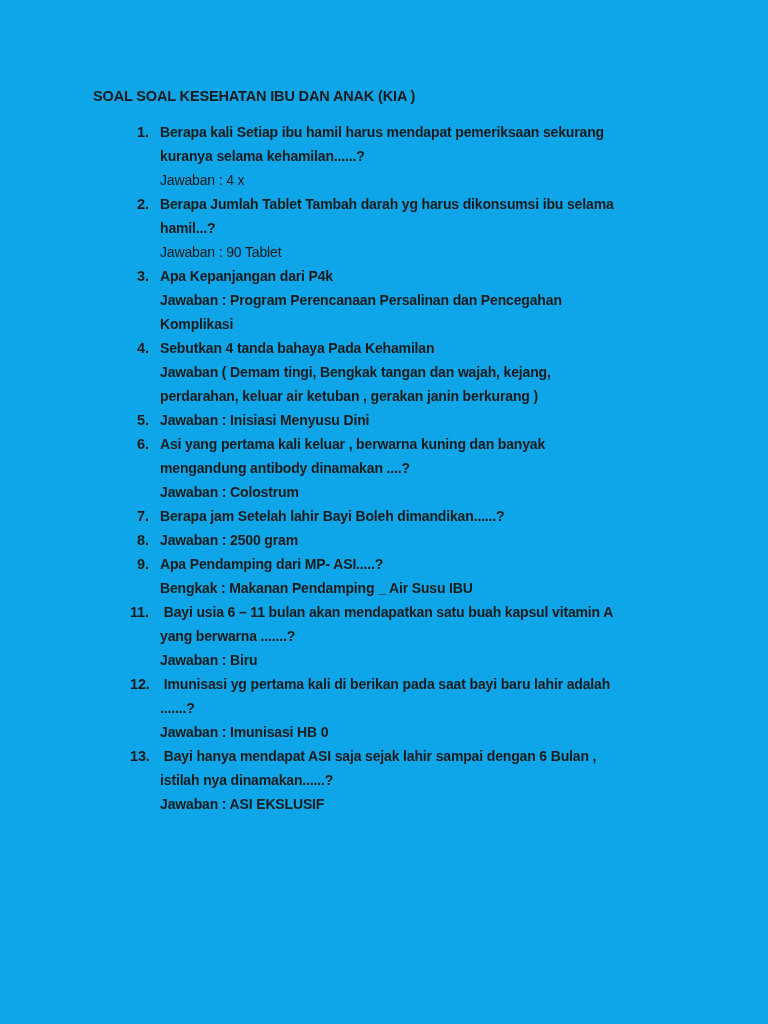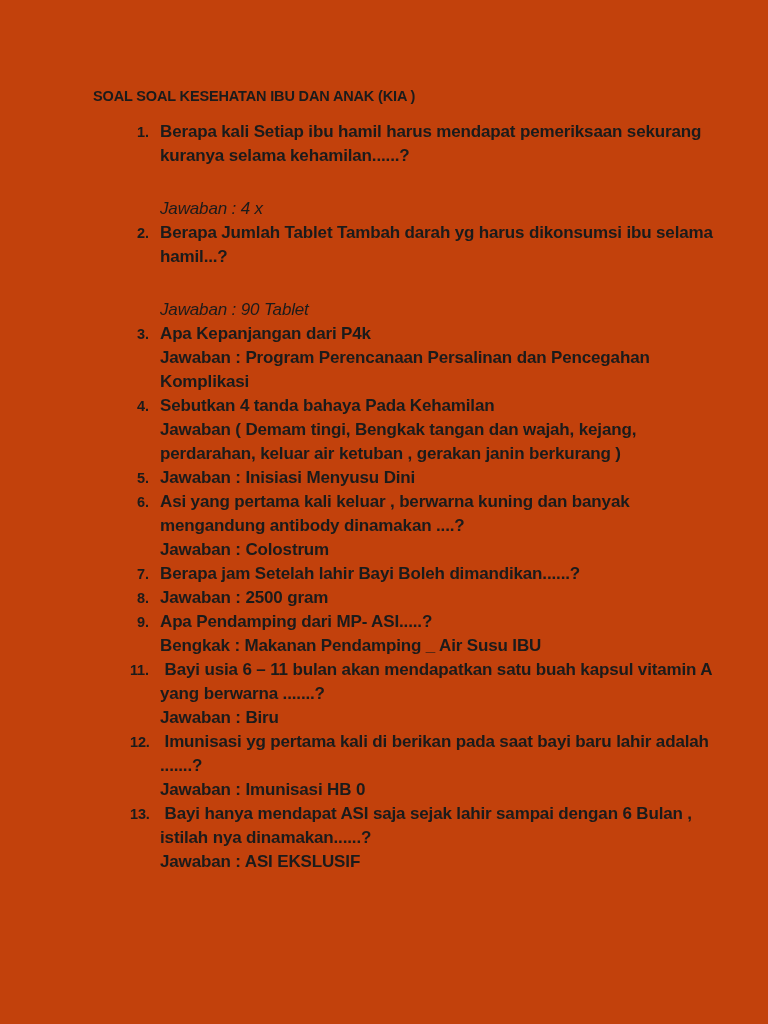--- a/index.html
+++ b/index.html
@@ -4,21 +4,21 @@
 <style>
   html, body {
     margin: 0;
     padding: 0;
     background: #ffffff;
   }
   .page {
     position: relative;
     width: 768px;
     height: 1024px;
-    background: #c2410c;
+    background: #0ea5e9;
     overflow: hidden;
     font-family: "Liberation Sans", sans-serif;
     color: #1b1b1b;
     letter-spacing: -0.15px;
   }
   .doc-title {
     position: absolute;
     left: 93px;
     top: 84px;
     font-size: 14.5px;
@@ -41,29 +41,27 @@
     left: 137px;
     top: 0;
     font-size: 14.5px;
     font-weight: 700;
     line-height: 24px;
   }
   .num.two-digit {
     left: 130px;
   }
   .q-text, .a-text {
-    font-size: 17px;
+    font-size: 14px;
     font-weight: 700;
     line-height: 24px;
     white-space: pre;
   }
   .a-text.italic {
-    font-style: italic;
     font-weight: 400;
-    margin-top: 29px;
   }
 </style>
 </head>
 <body>
 
 <div class="page">
   <div class="doc-title">SOAL SOAL KESEHATAN IBU DAN ANAK (KIA )</div>
 
   <div class="question-list">
   <div class="item">

